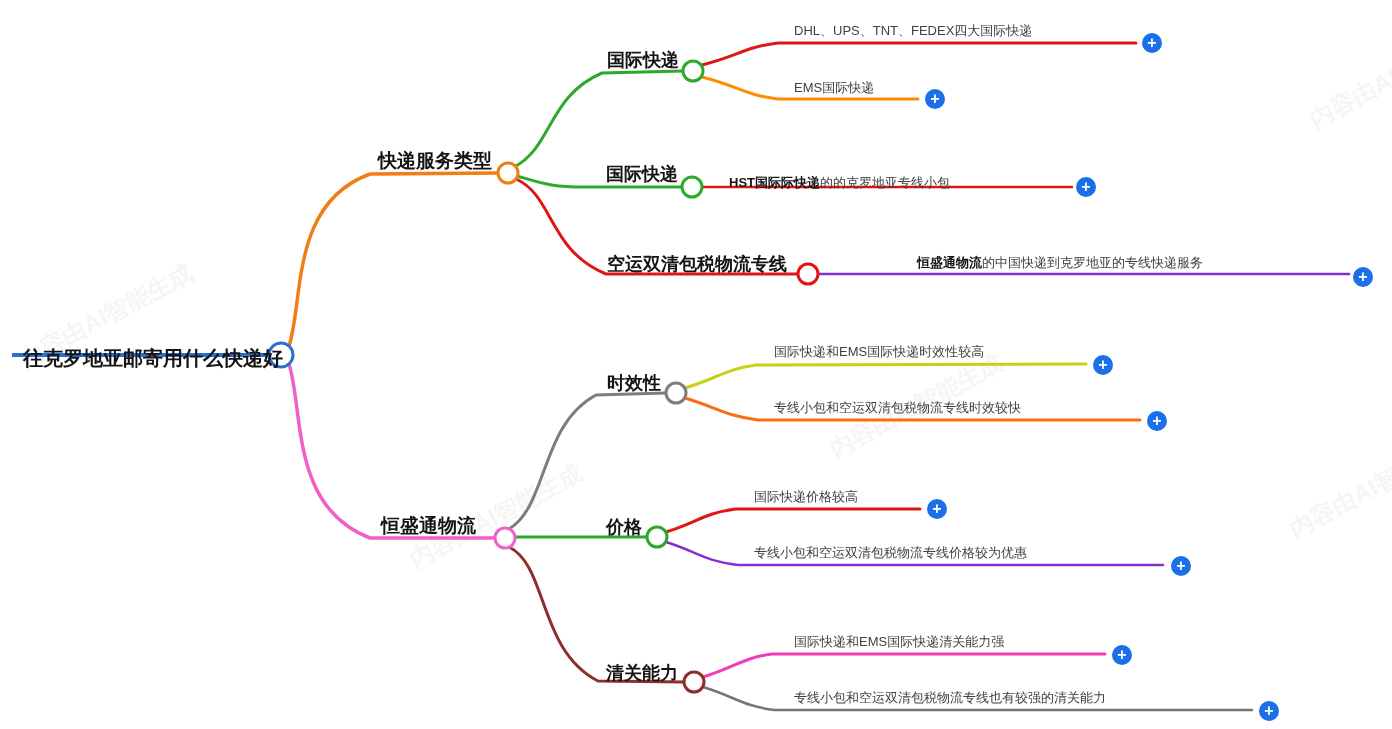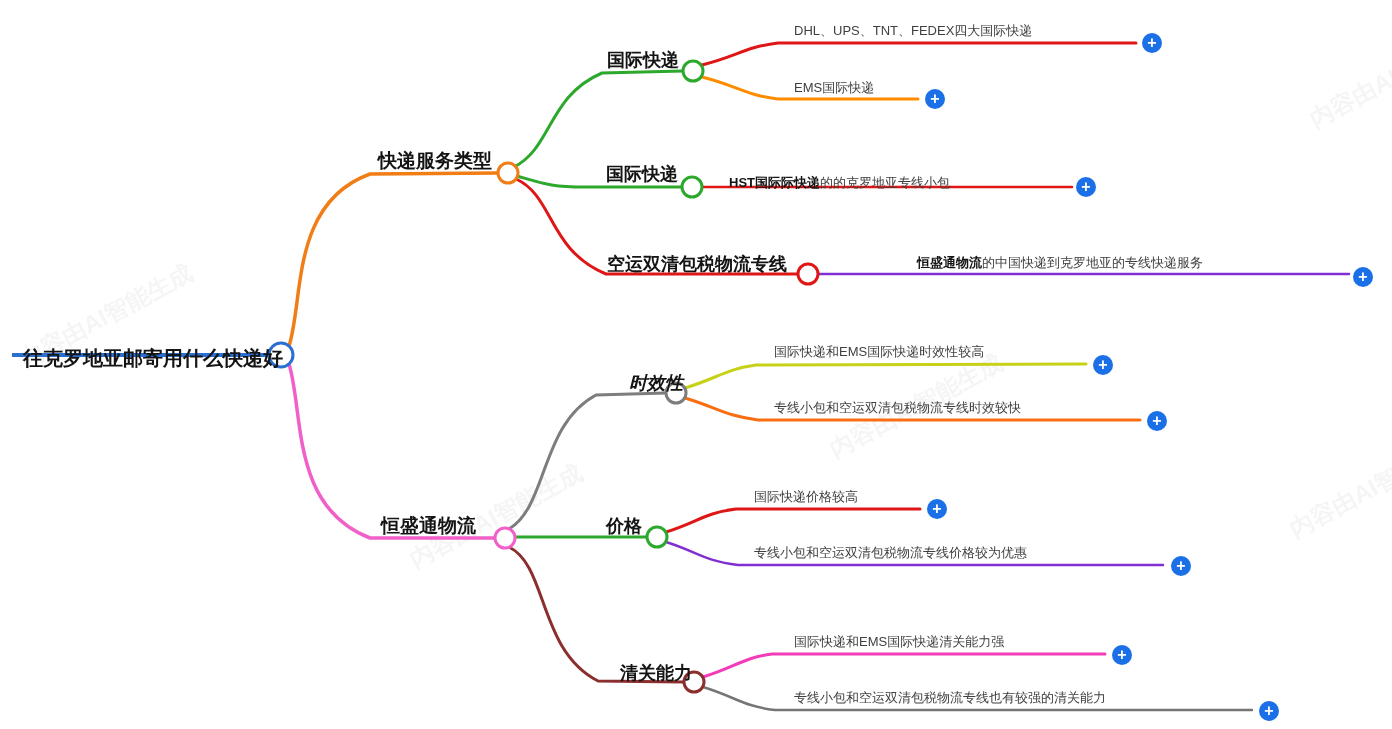--- a/index.html
+++ b/index.html
@@ -86,29 +86,29 @@
   <div class="lbl" style="left:794px;top:81px;">EMS国际快递</div>
 
   <div class="lbl node" style="left:606px;top:164px;">国际快递</div>
   <div class="lbl" style="left:729px;top:168px;margin-top:8px;"><span class="boldpart">HST国际际快递</span><span>的的克罗地亚专线小包</span></div>
 
   <div class="lbl node" style="left:607px;top:254px;">空运双清包税物流专线</div>
   <div class="lbl" style="left:917px;top:256px;"><span class="boldpart">恒盛通物流</span><span>的中国快递到克罗地亚的专线快递服务</span></div>
 
   <div class="lbl node mid" style="left:381px;top:515px;">恒盛通物流</div>
 
-  <div class="lbl node" style="left:629px;top:373px;font-style:italic;">时效性</div>
+  <div class="lbl node" style="left:607px;top:373px;">时效性</div>
   <div class="lbl" style="left:774px;top:345px;">国际快递和EMS国际快递时效性较高</div>
   <div class="lbl" style="left:774px;top:401px;">专线小包和空运双清包税物流专线时效较快</div>
 
-  <div class="lbl node" style="left:606px;top:517px;font-family:Liberation Mono, monospace;">价格</div>
+  <div class="lbl node" style="left:606px;top:517px;">价格</div>
   <div class="lbl" style="left:754px;top:490px;text-align:center;">国际快递价格较高</div>
   <div class="lbl" style="left:754px;top:546px;">专线小包和空运双清包税物流专线价格较为优惠</div>
 
-  <div class="lbl node" style="left:620px;top:663px;">清关能力</div>
+  <div class="lbl node" style="left:606px;top:663px;">清关能力</div>
   <div class="lbl" style="left:794px;top:691px;">专线小包和空运双清包税物流专线也有较强的清关能力</div>
   <div class="lbl" style="left:794px;top:635px;">国际快递和EMS国际快递清关能力强</div>
 
   <div class="plus" style="left:1142px;top:33px;">+</div>
   <div class="plus" style="left:925px;top:89px;">+</div>
   <div class="plus" style="left:1076px;top:177px;">+</div>
   <div class="plus" style="left:1353px;top:267px;">+</div>
   <div class="plus" style="left:1093px;top:355px;">+</div>
   <div class="plus" style="left:1147px;top:411px;">+</div>
   <div class="plus" style="left:927px;top:499px;">+</div>

